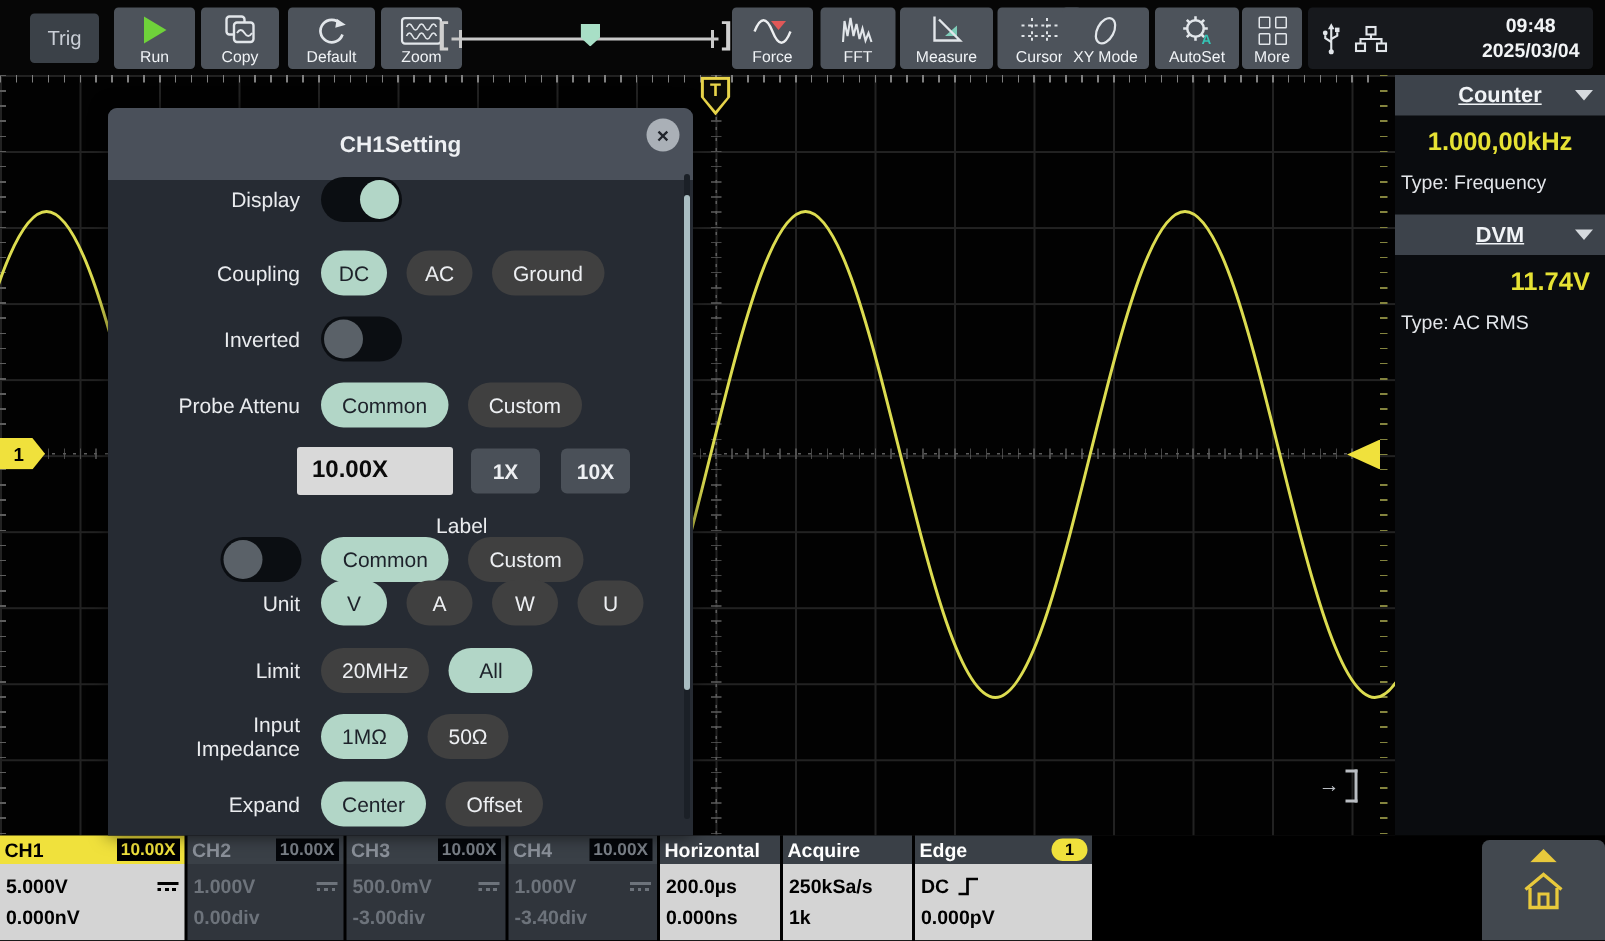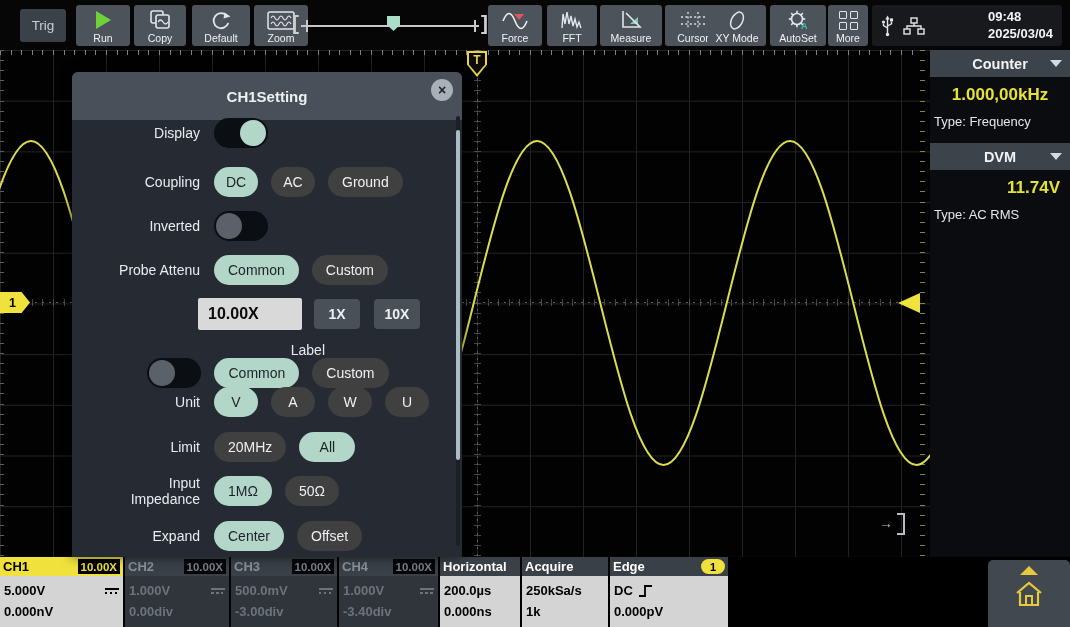--- a/index.html
+++ b/index.html
@@ -20,21 +20,21 @@
   .more-grid i{width:8px;height:8px;border:1.5px solid #e2e6ea;box-sizing:border-box;border-radius:1px;}
   
   .hwidget{position:absolute;left:292px;top:12px;width:196px;height:26px;}
   .hwidget .brk{position:absolute;top:-2px;color:#cfcfcf;font-size:21px;font-weight:bold;line-height:26px;}
   .hwidget .line{position:absolute;left:9px;right:9px;top:13px;height:2px;background:#c8c8c8;}
   .hwidget .tick{position:absolute;top:8px;width:2px;height:12px;background:#c8c8c8;}
   .hpos-marker{position:absolute;left:95px;top:4px;width:13px;height:15px;background:#a8dfc6;
         clip-path:polygon(0 0,100% 0,100% 60%,50% 100%,0 60%);}
   .clock{position:absolute;left:872px;top:5px;width:190px;height:41px;background:#17191d;border-radius:3px;
         display:flex;align-items:center;}
-  .clock .dt{position:absolute;right:9px;top:3px;text-align:left;color:#f2f4f6;font-size:13px;font-weight:bold;line-height:17px;}
+  .clock .dt{position:absolute;right:9px;top:3px;text-align:center;color:#f2f4f6;font-size:13px;font-weight:bold;line-height:17px;}
 
   
   .scope{position:absolute;left:0;top:50px;width:930px;height:507px;background:#020202;
      background-image:linear-gradient(#222 1px,transparent 1px),linear-gradient(90deg,#222 1px,transparent 1px);
      background-size:53px 50.7px;}
   .ruler-top{position:absolute;left:0;top:0;width:922px;height:5px;
      background:repeating-linear-gradient(90deg,#808080 0 1px,transparent 1px 10.6px);}
   .ruler-left{position:absolute;left:0;top:0;width:4px;height:507px;
      background:repeating-linear-gradient(#5d5d5d 0 1px,transparent 1px 10.1px);}
   .ruler-right{position:absolute;left:920px;top:0;width:5px;height:507px;
@@ -84,21 +84,21 @@
   .toggle.on .knob{right:2px;background:#b2d6c7;}
   .toggle.off .knob{left:2px;background:#5a6168;}
   .valbox{width:104px;height:32px;background:#d9d9d9;color:#0a0a0a;font-weight:bold;font-size:16px;
      display:flex;align-items:center;padding-left:10px;box-sizing:border-box;border-radius:2px;cursor:text;}
   .sqbtn{height:30px;min-width:46px;border-radius:4px;background:#4a5058;color:#edeff2;font-size:14px;font-weight:bold;
      display:inline-flex;align-items:center;justify-content:center;padding:0 8px;box-sizing:border-box;cursor:pointer;}
 
   
   .rpanel{position:absolute;left:930px;top:50px;width:140px;height:507px;background:#0a0c0f;}
   .sec-hdr{height:27px;background:#3d434b;display:flex;align-items:center;justify-content:center;position:relative;
-     color:#f0f3f6;font-size:14.5px;font-weight:bold;cursor:pointer;}
+     color:#f0f3f6;font-size:14.5px;font-weight:bold;cursor:pointer;text-decoration:underline;}
   .sec-hdr .tri{position:absolute;right:8px;width:0;height:0;border-left:6px solid transparent;
      border-right:6px solid transparent;border-top:7px solid #d6dade;}
   .meas-val{height:36px;display:flex;align-items:center;justify-content:center;color:#e6e234;font-size:17px;font-weight:bold;}
   .meas-val.right{justify-content:flex-end;padding-right:10px;}
   .type-line{padding:1px 4px 6px;color:#e3e6ea;font-size:13px;}
   .dvm-gap{height:8px;}
 
   
   .bbar{position:absolute;left:0;top:557px;width:1070px;height:70px;background:#000;}
   .blk{position:absolute;top:0;height:66px;}

